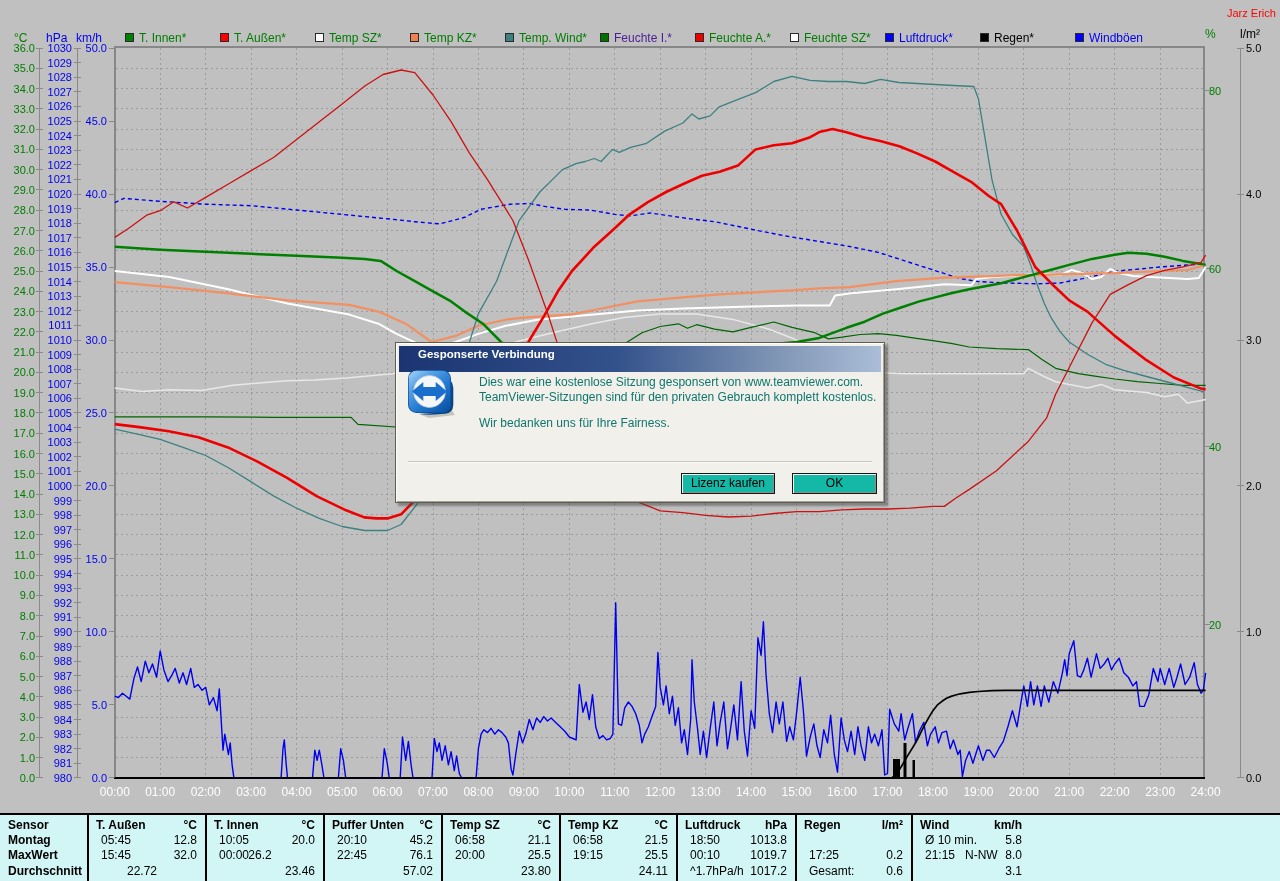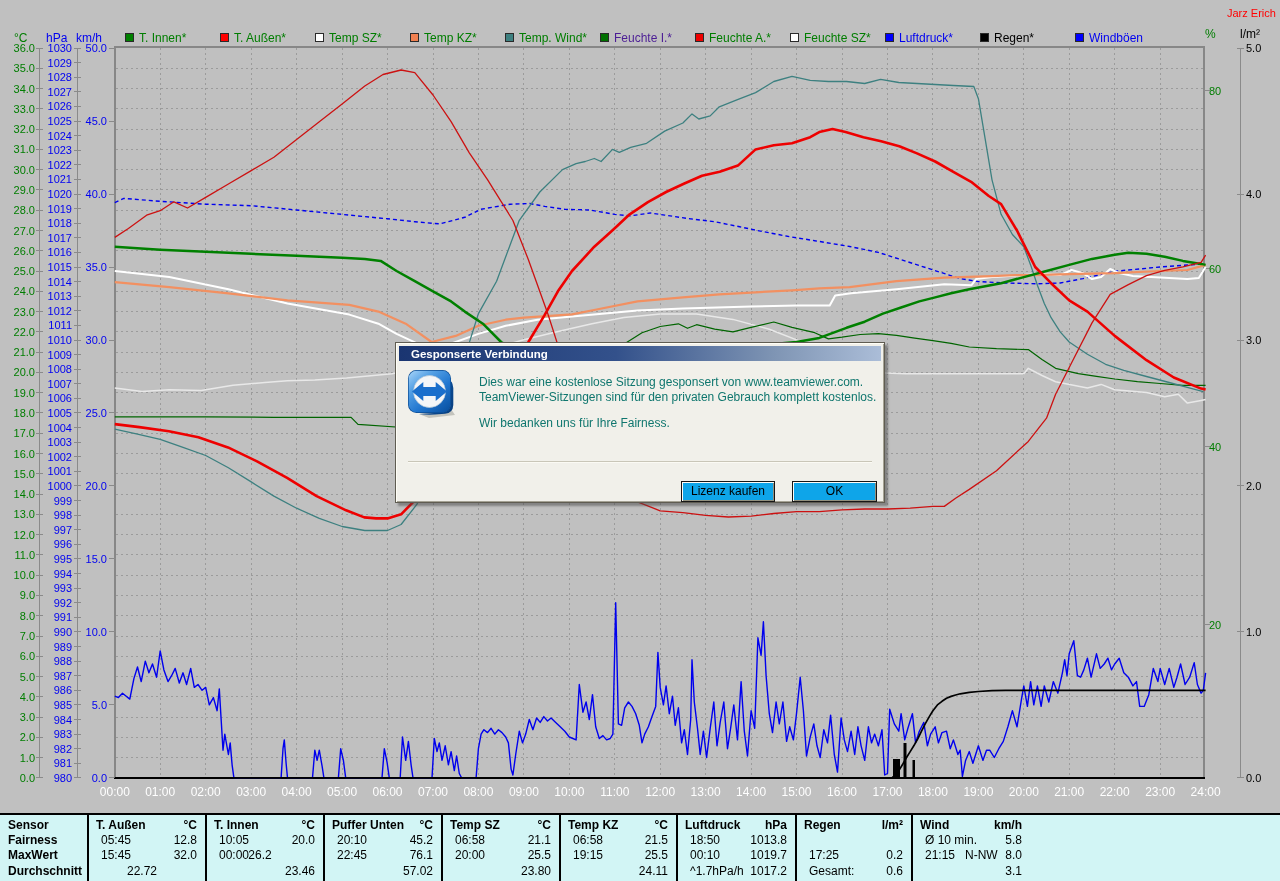--- a/index.html
+++ b/index.html
@@ -1,22 +1,22 @@
 <!DOCTYPE html>
 <html><head><meta charset="utf-8"><style>
 *{margin:0;padding:0;box-sizing:border-box}
 html,body{width:1280px;height:881px;overflow:hidden}
 body{font-family:"Liberation Sans",sans-serif;background:#c0c0c0}
 #page{position:relative;width:1280px;height:881px;background:#c0c0c0}
 #dlg{position:absolute;left:395px;top:342px;width:490px;height:161px;background:#f1f0ea;border:1px solid #5f5c52;box-shadow:inset 1px 1px 0 #fffef6,inset -1px -1px 0 #a5a294,3px 3px 2px rgba(70,70,70,0.5);}
-#dlgt{position:absolute;left:3px;top:3px;width:482px;height:15px;background:linear-gradient(90deg,#1a3571 0%,#33518b 45%,#7f95b4 78%,#abbdd8 100%);color:#fff;font-weight:bold;font-size:11.5px;line-height:17px;padding-left:12px}
+#dlgt{position:absolute;left:3px;top:3px;width:482px;height:26px;background:linear-gradient(90deg,#1a3571 0%,#33518b 45%,#7f95b4 78%,#abbdd8 100%);color:#fff;font-weight:bold;font-size:11.5px;line-height:17px;padding-left:19px}
 #tvicon{position:absolute;left:9px;top:25px}
 .dt{position:absolute;left:83px;font-size:12px;color:#0f766e;white-space:nowrap}
 #dsep{position:absolute;left:12px;top:118px;width:464px;height:2px;border-top:1px solid #c9c6b8;border-bottom:1px solid #fbfaf4}
-.dbtn{position:absolute;top:138px;height:21px;background:#0ea5e9;border:1px solid #161616;box-shadow:inset 1px 1px 0 #fdfcf8,inset -1px -1px 0 #92907e;font-size:12px;text-align:center;line-height:19px;color:#000}
+.dbtn{position:absolute;top:130px;height:21px;background:#14b8a6;border:1px solid #161616;box-shadow:inset 1px 1px 0 #fdfcf8,inset -1px -1px 0 #92907e;font-size:12px;text-align:center;line-height:19px;color:#000}
 #tbl{position:absolute;left:0;top:813px;width:1280px;height:68px;background:#d2f5f5;border-top:2px solid #000}
 .tc{position:absolute;font-size:12px;color:#000;white-space:nowrap}
 .b{font-weight:bold}
 </style></head>
 <body>
 <div id="page">
 <div style="position:absolute;left:1227px;top:7px;font-size:11px;color:#ff0000">Jarz Erich</div>
 <div style="position:absolute;left:14px;top:31px;font-size:12px;color:#007d00">°C</div>
 <div style="position:absolute;left:46px;top:31px;font-size:12px;color:#0000f0">hPa</div>
 <div style="position:absolute;left:76px;top:31px;font-size:12px;color:#0000f0">km/h</div>
@@ -407,21 +407,21 @@
 <div id="tbl">
 <div style="position:absolute;left:87px;top:0;width:2px;height:68px;background:#000"></div>
 <div style="position:absolute;left:205px;top:0;width:2px;height:68px;background:#000"></div>
 <div style="position:absolute;left:323px;top:0;width:2px;height:68px;background:#000"></div>
 <div style="position:absolute;left:441px;top:0;width:2px;height:68px;background:#000"></div>
 <div style="position:absolute;left:559px;top:0;width:2px;height:68px;background:#000"></div>
 <div style="position:absolute;left:676px;top:0;width:2px;height:68px;background:#000"></div>
 <div style="position:absolute;left:795px;top:0;width:2px;height:68px;background:#000"></div>
 <div style="position:absolute;left:911px;top:0;width:2px;height:68px;background:#000"></div>
 <div class="tc b" style="left:8px;top:2.5px">Sensor</div>
-<div class="tc b" style="left:8px;top:17.5px">Fairness</div>
+<div class="tc b" style="left:8px;top:17.5px">Montag</div>
 <div class="tc b" style="left:8px;top:33.0px">MaxWert</div>
 <div class="tc b" style="left:8px;top:48.5px">Durchschnitt</div>
 <div class="tc b" style="left:96px;top:2.5px">T. Außen</div>
 <div class="tc b" style="left:87px;top:2.5px;width:110px;text-align:right">°C</div>
 <div class="tc" style="left:101px;top:17.5px">05:45</div>
 <div class="tc" style="left:87px;top:17.5px;width:110px;text-align:right">12.8</div>
 <div class="tc" style="left:101px;top:33.0px">15:45</div>
 <div class="tc" style="left:87px;top:33.0px;width:110px;text-align:right">32.0</div>
 <div class="tc" style="left:87px;top:48.5px;width:110px;text-align:center">22.72</div>
 <div class="tc b" style="left:214px;top:2.5px">T. Innen</div>

